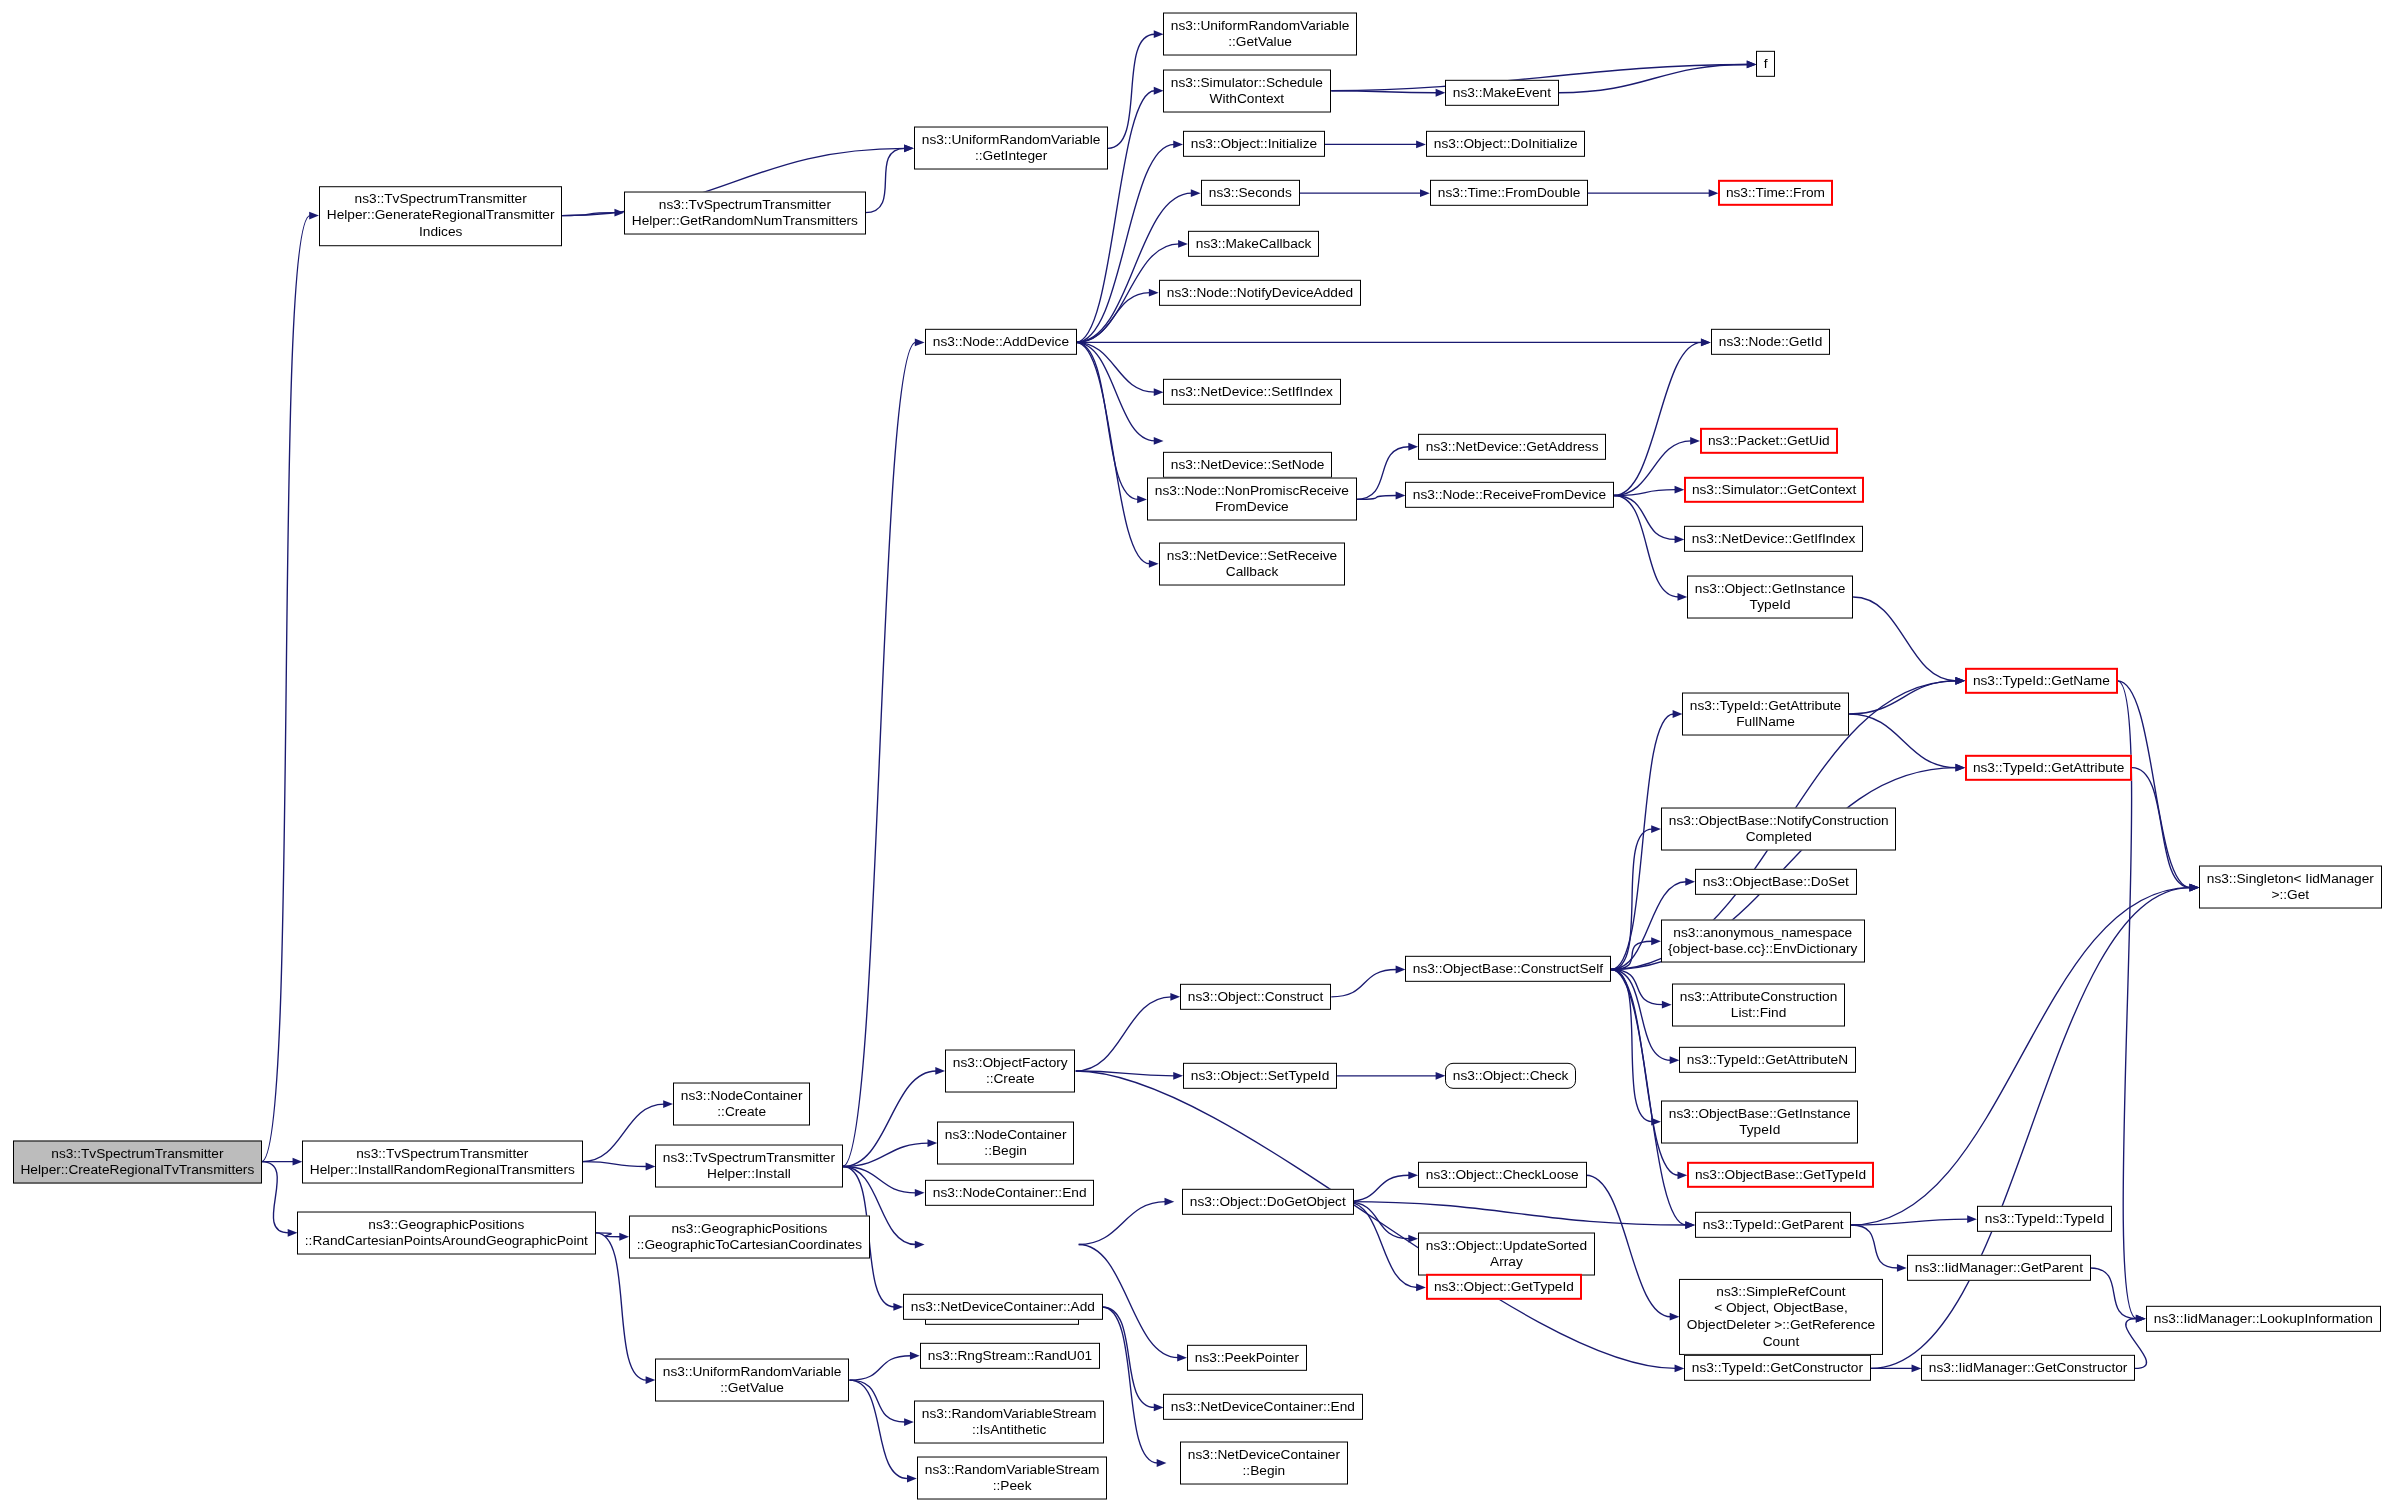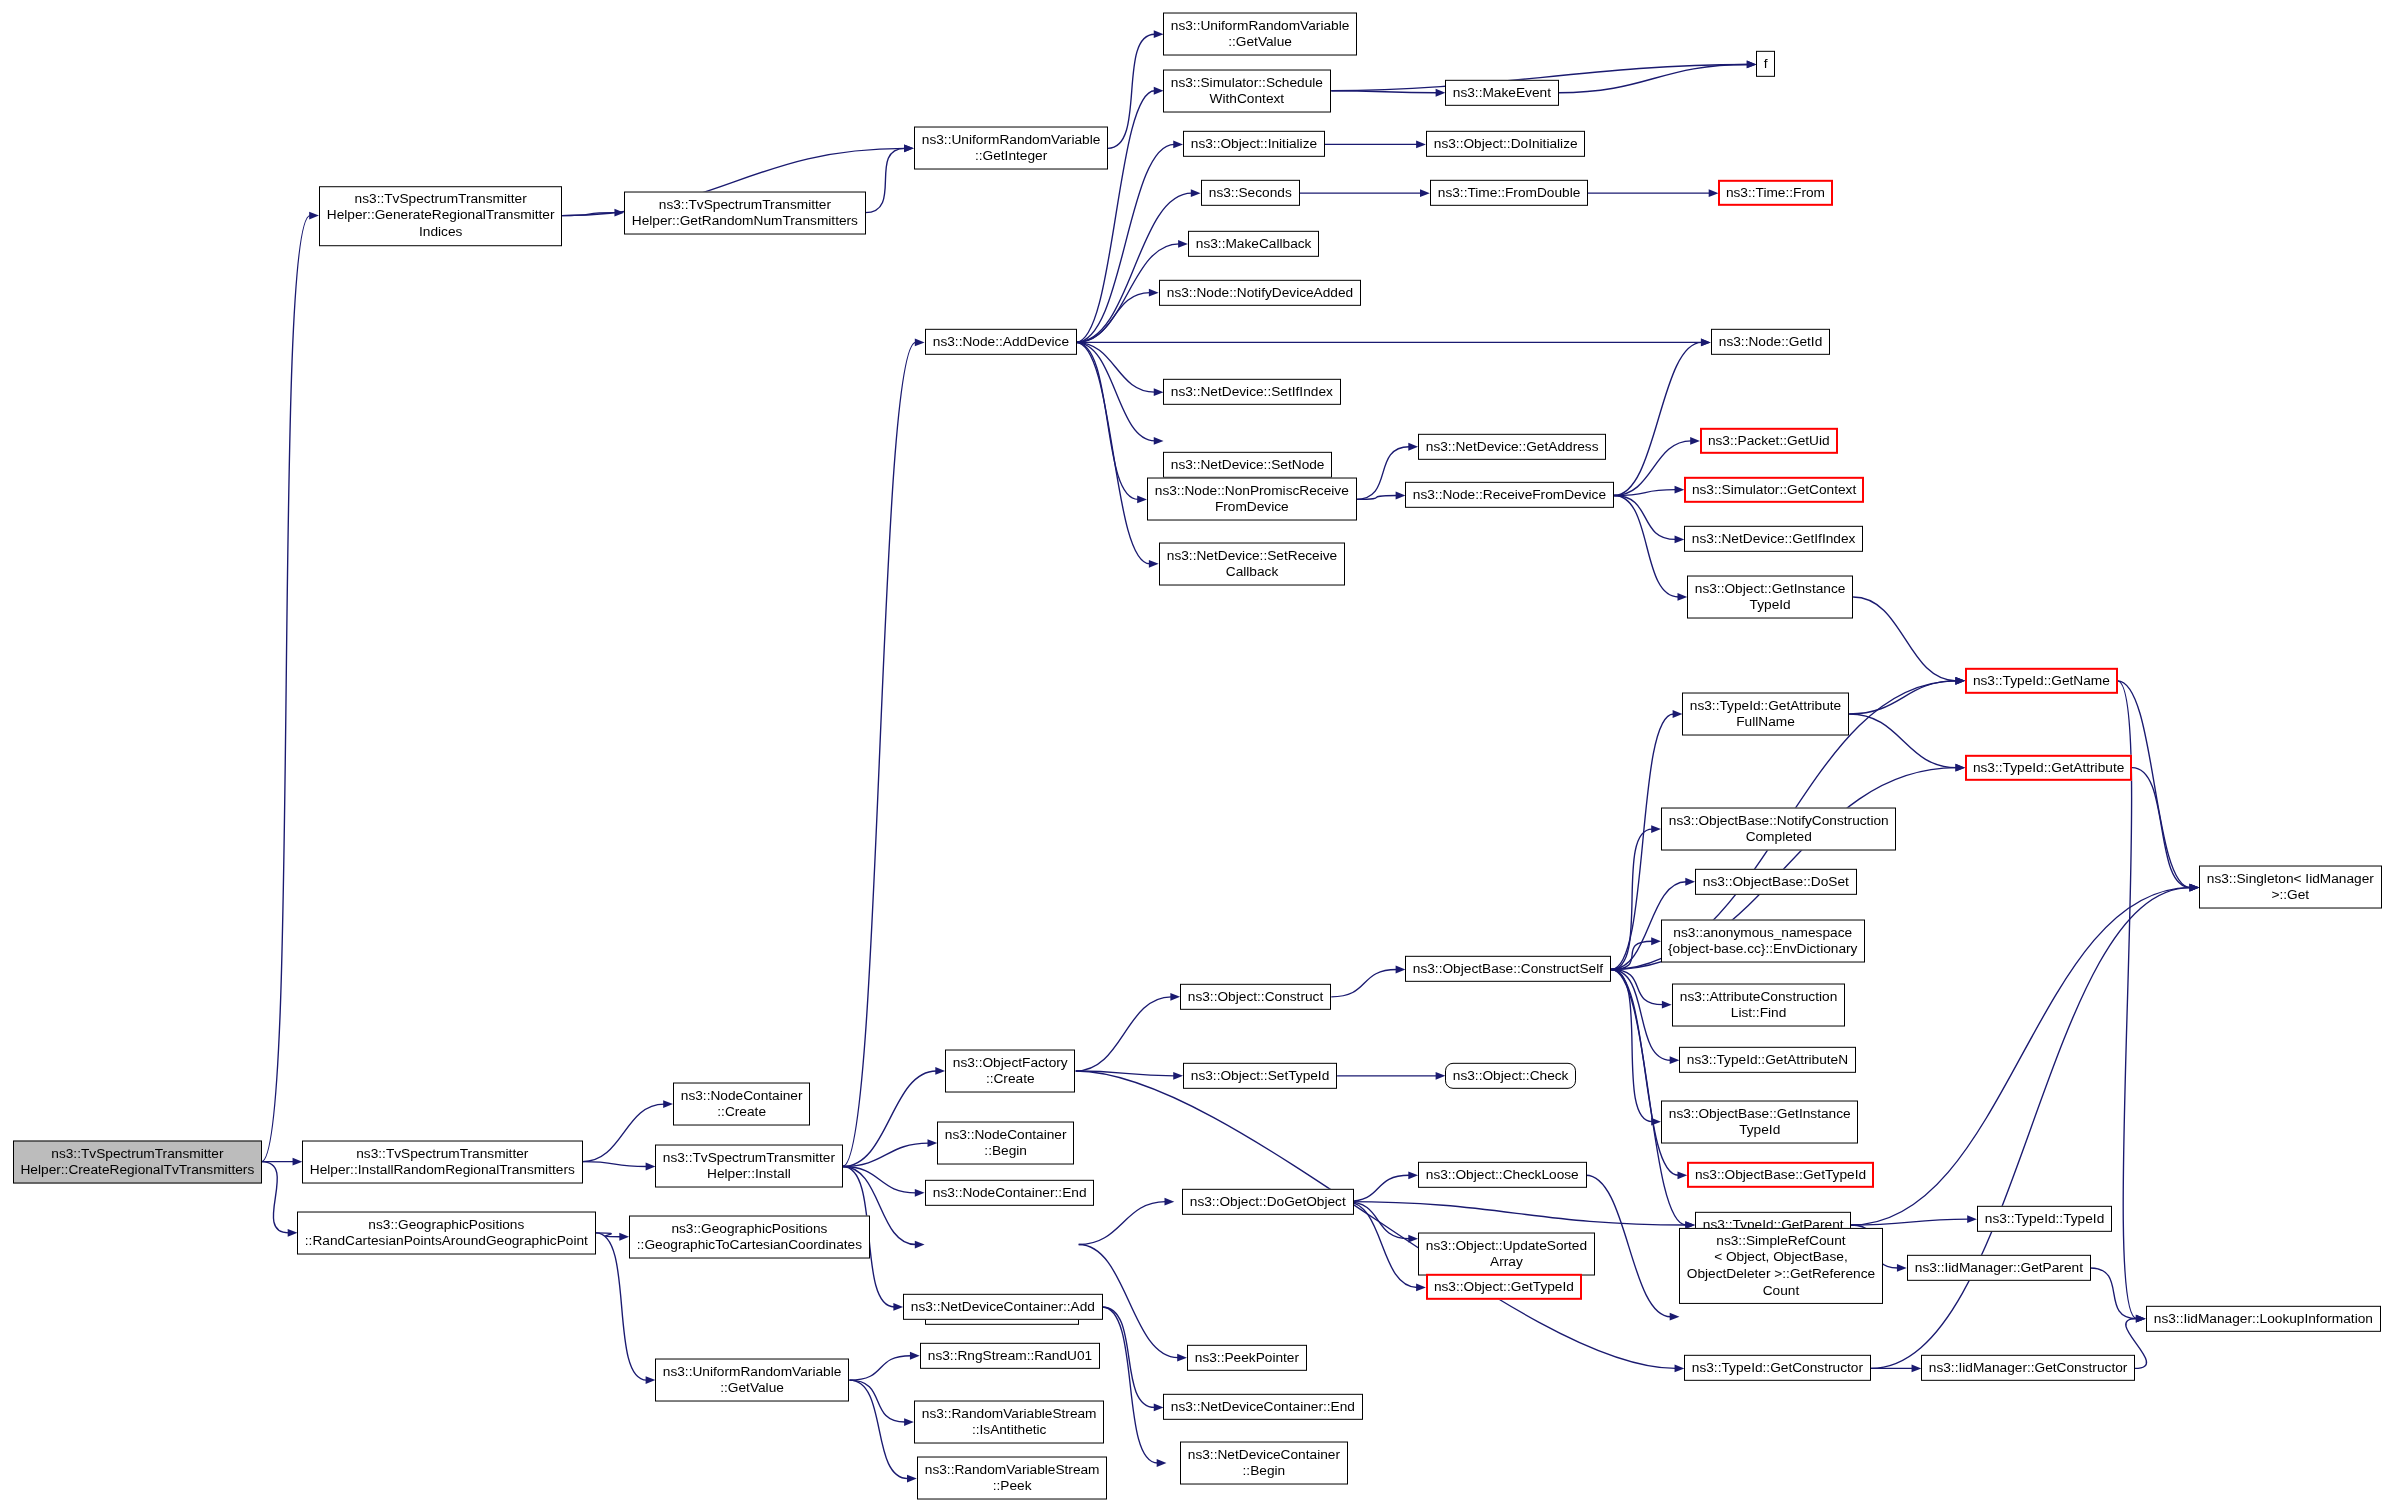--- a/index.html
+++ b/index.html
@@ -264,21 +264,21 @@
     <div class="node" style="left: 302px; top: 1162px;">ns3::TvSpectrumTransmitter
 Helper::InstallRandomRegionalTransmitters</div>
     <div class="node" style="left: 1136px; top: 1202px; margin-left: 46px;">ns3::Object::DoGetObject</div>
     <div class="node" style="left: 1418px; top: 1175px;">ns3::Object::CheckLoose</div>
     <div class="node" style="left: 1418px; top: 1239px; margin-top: 15px;">ns3::Object::UpdateSorted
 Array</div>
     <div class="node red" style="left: 1426px; top: 1287px;">ns3::Object::GetTypeId</div>
     <div class="node" style="left: 1695px; top: 1225px;">ns3::TypeId::GetParent</div>
     <div class="node" style="left: 1977px; top: 1219px;">ns3::TypeId::TypeId</div>
     <div class="node" style="left: 1907px; top: 1268px;">ns3::IidManager::GetParent</div>
-    <div class="node" style="left: 1679px; top: 1266px; text-align: center;">ns3::SimpleRefCount
+    <div class="node" style="left: 1679px; top: 1317px; text-align: center;">ns3::SimpleRefCount
 &lt; Object, ObjectBase,
 ObjectDeleter &gt;::GetReference
 Count</div>
     <div class="node" style="left: 2199px; top: 887px;">ns3::Singleton&lt; IidManager
 &gt;::Get</div>
     <div class="node" style="left: 2146px; top: 1319px;">ns3::IidManager::LookupInformation</div>
     <div class="node" style="left: 1684px; top: 1368px;">ns3::TypeId::GetConstructor</div>
     <div class="node" style="left: 1921px; top: 1368px;">ns3::IidManager::GetConstructor</div>
     <div class="node" style="left: 925px; top: 1312px;">ns3::Object::GetObject</div>
     <div class="node" style="left: 1187px; top: 1358px;">ns3::PeekPointer</div>

